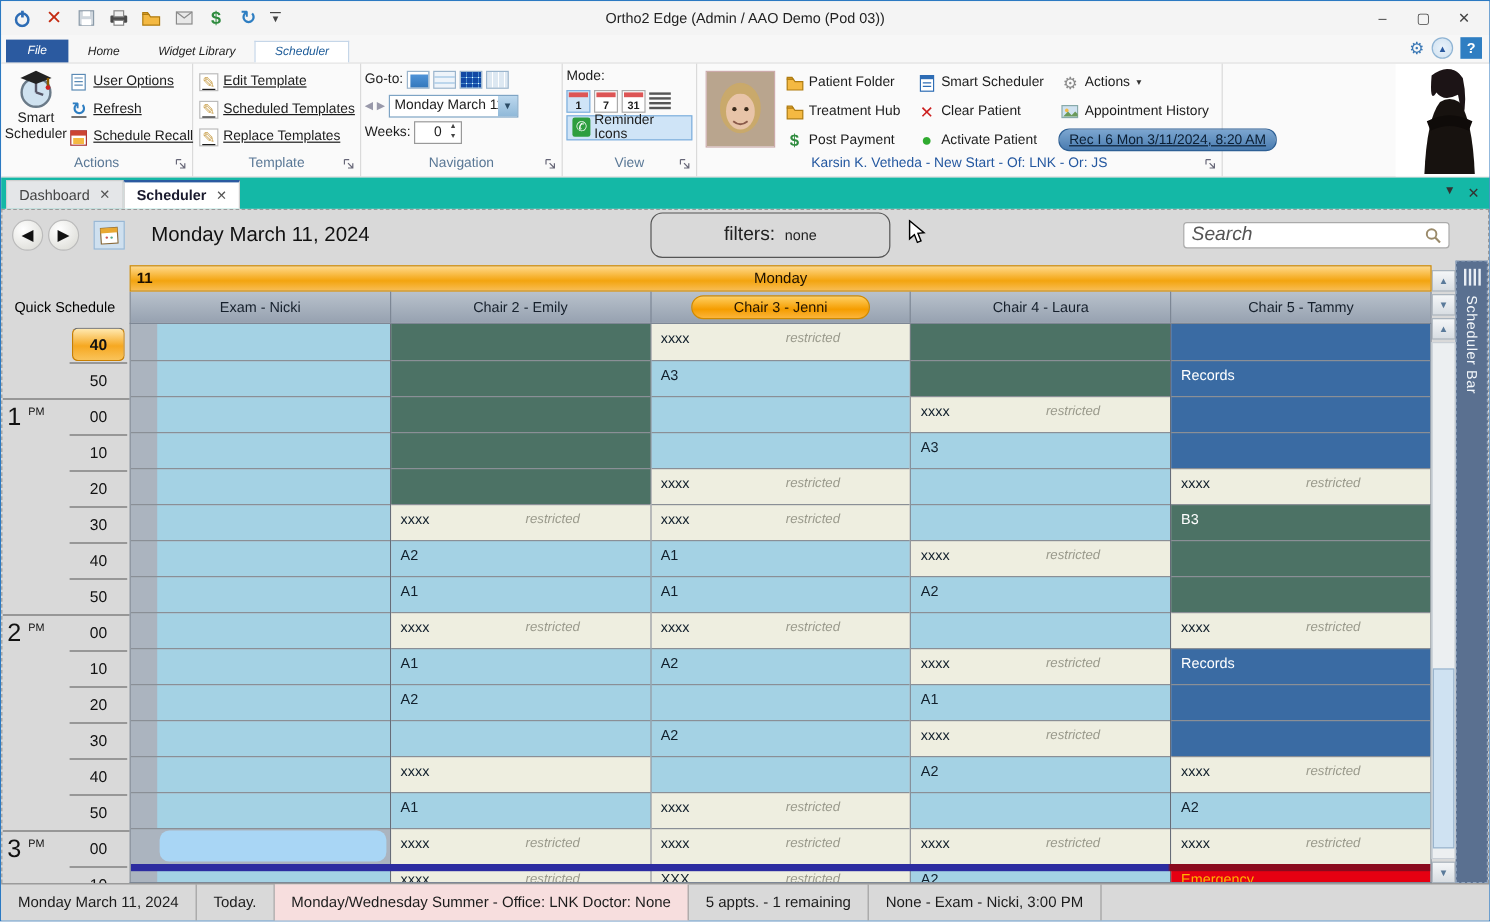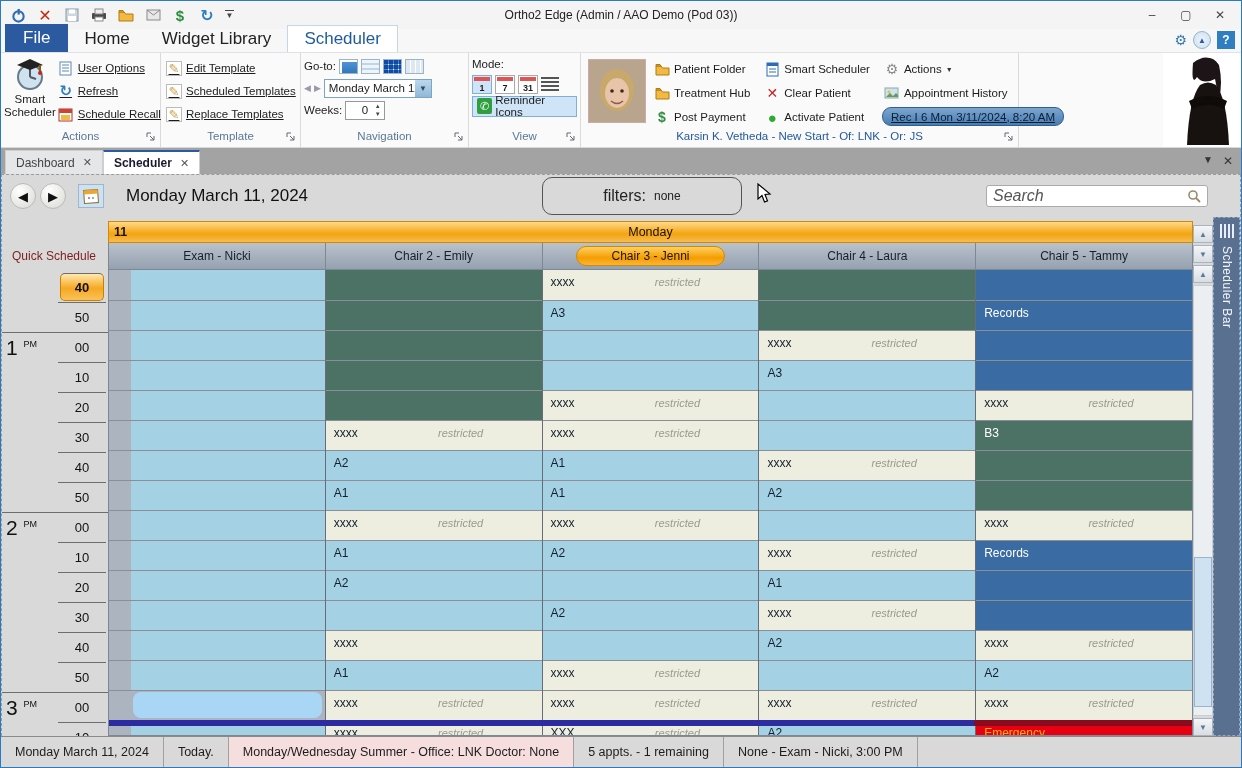--- a/index.html
+++ b/index.html
@@ -10,21 +10,21 @@
   
   .titlebar { height:28px; background:#f4f4f4; display:flex; align-items:center; position:relative; flex:0 0 auto; }
   .qat { display:flex; align-items:center; gap:9px; padding-left:8px; }
   .qat .qi { width:18px; height:18px; display:flex; align-items:center; justify-content:center; font-size:14px; }
   .title-text { position:absolute; left:0; right:0; text-align:center; font-size:12px; color:#222; pointer-events:none; }
   .win-controls { margin-left:auto; display:flex; gap:4px; padding-right:6px; }
   .win-controls .wc { width:30px; height:20px; display:flex; align-items:center; justify-content:center; color:#444; font-size:12px; }
 
   
   .ribbon-tabs { height:24px; background:#f7f7f7; display:flex; align-items:flex-end; padding-left:4px; position:relative; border-bottom:1px solid #e2e2e2; flex:0 0 auto;}
-  .rtab { padding:3px 16px; font-size:17px; color:#222; }
+  .rtab { padding:3px 16px; font-size:10px; color:#222;font-style:italic; }
   .rtab.file { background:#2b5aa0; color:#fff; padding:4px 18px; }
   .rtab.active { background:#fff; border:1px solid #c5d6e8; border-bottom:none; color:#1e5c99; }
   .ribbon-right { position:absolute; right:6px; top:2px; display:flex; gap:6px; align-items:center; }
   .rr-gear { color:#3a78b5; font-size:14px; }
   .rr-collapse { width:18px; height:18px; border-radius:50%; background:radial-gradient(#eaf3fb,#cfe0ef); border:1px solid #8fb4d4; color:#2b5aa0; font-size:8px; display:flex; align-items:center; justify-content:center; }
   .rr-help { width:18px; height:18px; background:#2f7ec2; color:#fff; font-weight:bold; display:flex; align-items:center; justify-content:center; font-size:12px; }
 
   
   .ribbon { height:95px; background:#fafafa; display:flex; border-bottom:1px solid #d8d8d8; flex:0 0 auto; }
   .rgroup { display:flex; flex-direction:column; border-right:1px solid #dadada; padding:2px 3px 0 3px; position:relative; }
@@ -60,21 +60,21 @@
   .hlines { width:18px; height:14px; display:flex; flex-direction:column; justify-content:space-between; }
   .hlines i { height:2px; background:#555; }
 
   .patient-photo { width:58px; height:64px; margin:4px 6px 0 4px; border:1px solid #caa; flex:0 0 auto; }
   .pcols { display:flex; gap:10px; padding-top:4px; }
   .pcol { display:flex; flex-direction:column; gap:4px; }
   .recbtn { height:19px; background:linear-gradient(#7ca6d0,#4a7cb0); border:1px solid #2d5f94; border-radius:9px; font-size:11.5px; color:#0b1e33; display:flex; align-items:center; justify-content:center; padding:0 8px; text-decoration:underline; white-space:nowrap; }
   .staff-photo { width:78px; height:94px; margin-left:auto; background:#fff; }
 
   
-  .doctabs { height:26px; background:#a3a3a3; display:flex; align-items:flex-end; padding-left:4px; position:relative; flex:0 0 auto; }
+  .doctabs { height:26px; background:#14b8a6; display:flex; align-items:flex-end; padding-left:4px; position:relative; flex:0 0 auto; }
   .dtab { height:24px; display:flex; align-items:center; gap:8px; padding:0 10px; font-size:12px; color:#444; border:1px solid #cfcfcf; border-bottom:none; background:#e4e6e8; }
   .dtab.active { background:#fff; border-top:2px solid #2b5aa0; color:#1a1a2e; font-weight:bold; }
   .dtab .x { font-weight:normal; color:#555; font-size:11px; }
   .doctabs-right { position:absolute; right:8px; top:6px; display:flex; gap:10px; color:#333; font-size:10px; }
 
   
   .docarea { flex:1; border:1px dashed #9a9a9a; border-bottom:none; display:flex; flex-direction:column; background:#d9d9d9; overflow:hidden; }
   .toolbar { height:42px; display:flex; align-items:center; position:relative; flex:0 0 auto; padding-left:8px; }
   .navcirc { width:26px; height:26px; border-radius:50%; background:radial-gradient(circle at 35% 30%,#ffffff,#d8d8d2); border:1px solid #bbb; color:#111; display:flex; align-items:center; justify-content:center; font-size:13px; margin-right:4px; }
   .calbtn { width:26px; height:24px; background:#cfe0ef; border:1px solid #9ab8d4; margin:0 10px 0 8px; display:flex; align-items:center; justify-content:center; }
@@ -84,21 +84,21 @@
   .filtersbtn .fv { font-size:12px; color:#222; }
   .searchbox { position:absolute; right:32px; top:10px; width:222px; height:22px; background:#fff; border:1px solid #aaa; border-radius:3px; display:flex; align-items:center; padding:0 6px; }
   .searchbox .ph { flex:1; font-style:italic; color:#555; font-size:16px; }
   .cursor { position:absolute; left:754px; top:8px; }
 
   .main { flex:1; display:flex; overflow:hidden; }
 
   
   .gridwrap { flex:1; display:flex; overflow:hidden; padding-top:4px; }
   .gutter { width:106px; flex:0 0 106px; position:relative; }
-  .gutter .quick { position:absolute; top:28px; left:10px; font-size:12px; color:#7f1d1d; }
+  .gutter .quick { position:absolute; top:28px; left:10px; font-size:12px; color:#000000; }
   .gutterrows { position:absolute; top:51px; left:0; right:0; }
   .trow { height:30px; position:relative; }
   .trow .min { position:absolute; left:56px; right:2px; top:0; bottom:0; border-top:1px solid #6d6d6d; display:flex; align-items:center; justify-content:center; font-size:13px; color:#111; }
   .trow.hstart { border-top:1px solid #6d6d6d; }
   .trow.hstart .min { border-top:none; }
   .hourlbl { position:absolute; left:4px; top:3px; font-size:21px; color:#111; }
   .hourlbl sup { font-size:9px; vertical-align:super; }
   .qchip { background:linear-gradient(#ffe9b0,#f6a821 55%,#f9c35a); border:1px solid #c97f00; border-radius:5px; margin:1px 2px; font-weight:bold; }
 
   .chairs { flex:1; display:flex; flex-direction:column; min-width:0; }

